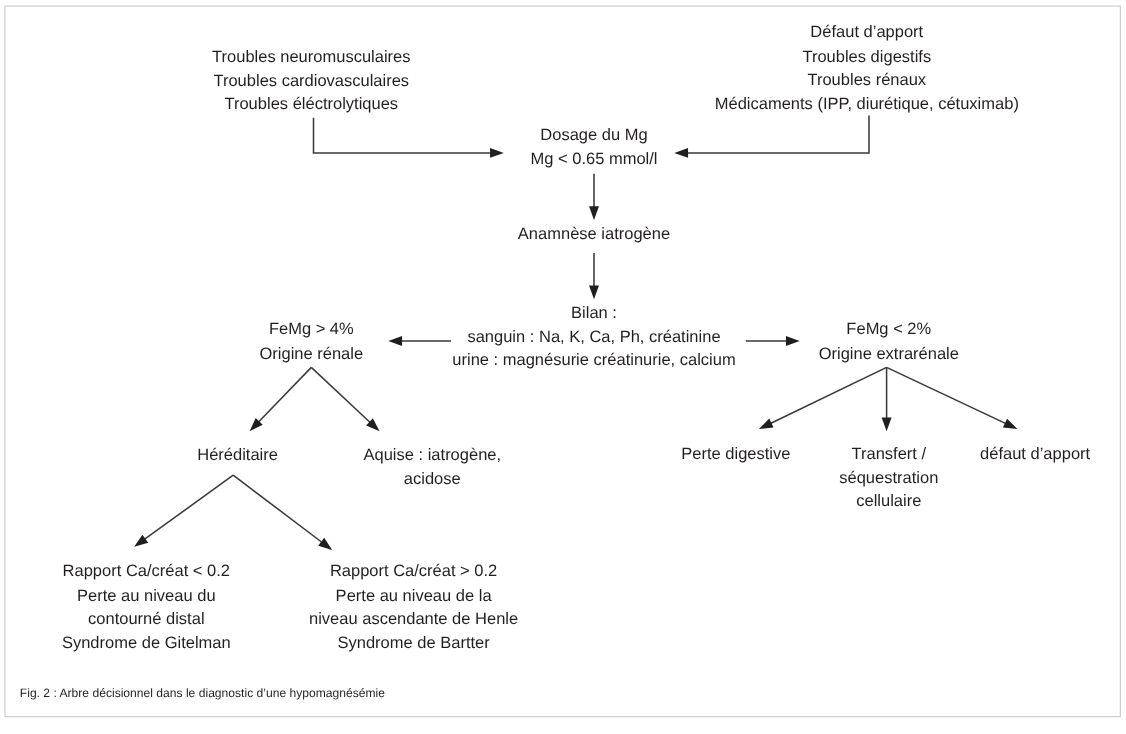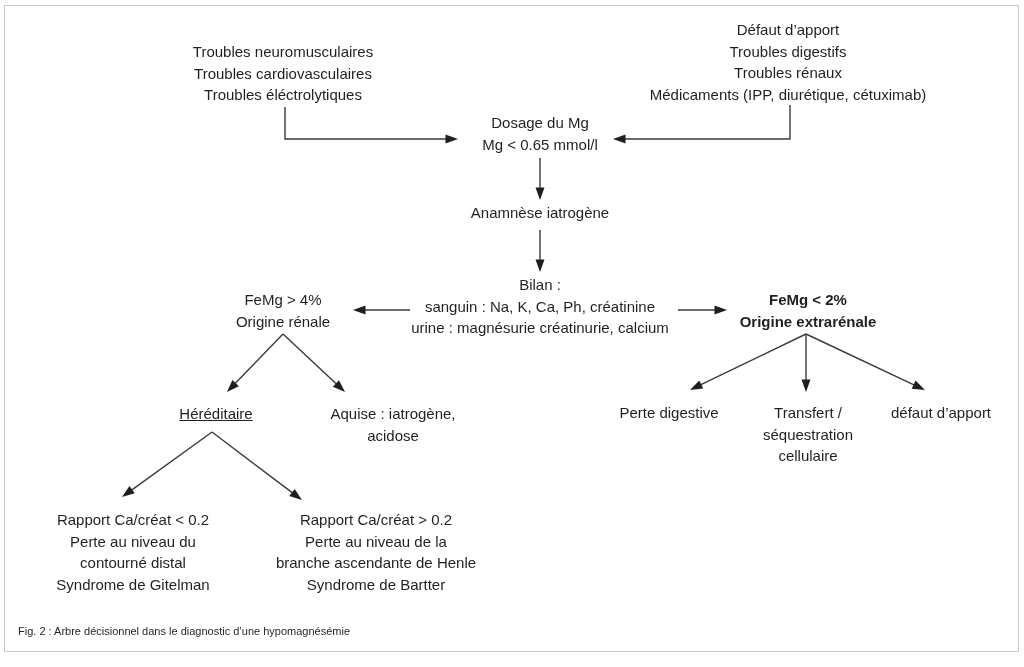--- a/index.html
+++ b/index.html
@@ -32,22 +32,22 @@
     font-size: 15px;
     line-height: 21.5px;
     white-space: nowrap;
   }
   .n-signs      { left: 283px; top: 41px; }
   .n-causes     { left: 788px; top: 19px; }
   .n-dosage     { left: 540px; top: 112px; }
   .n-anamnese   { left: 540px; top: 202px; }
   .n-bilan      { left: 540px; top: 274px; }
   .n-renal      { left: 283px; top: 289px; }
-  .n-extrarenal { left: 808px; top: 289px; font-weight: bold; }
-  .n-hereditary { left: 216px; top: 403px; text-decoration: underline; }
+  .n-extrarenal { left: 808px; top: 289px; }
+  .n-hereditary { left: 216px; top: 403px; }
   .n-acquired   { left: 364px; top: 403px; margin-left: 29px; }
   .n-digestive  { left: 669px; top: 402px; }
   .n-transfer   { left: 808px; top: 402px; }
   .n-deficit    { left: 941px; top: 402px; }
   .n-gitelman   { left: 133px; top: 509px; }
   .n-bartter    { left: 376px; top: 509px; }
   .caption {
     position: absolute;
     left: 18px; top: 621px;
     font-size: 11px;
@@ -160,19 +160,19 @@
   <div class="node n-gitelman">
     <div>Rapport Ca/créat &lt; 0.2</div>
     <div>Perte au niveau du</div>
     <div>contourné distal</div>
     <div>Syndrome de Gitelman</div>
   </div>
 
   <div class="node n-bartter">
     <div>Rapport Ca/créat &gt; 0.2</div>
     <div>Perte au niveau de la</div>
-    <div>branche ascendante de Henle</div>
+    <div>niveau ascendante de Henle</div>
     <div>Syndrome de Bartter</div>
   </div>
 
   <div class="caption">Fig. 2 : Arbre décisionnel dans le diagnostic d’une hypomagnésémie</div>
 
 </div>
 
 </body></html>

